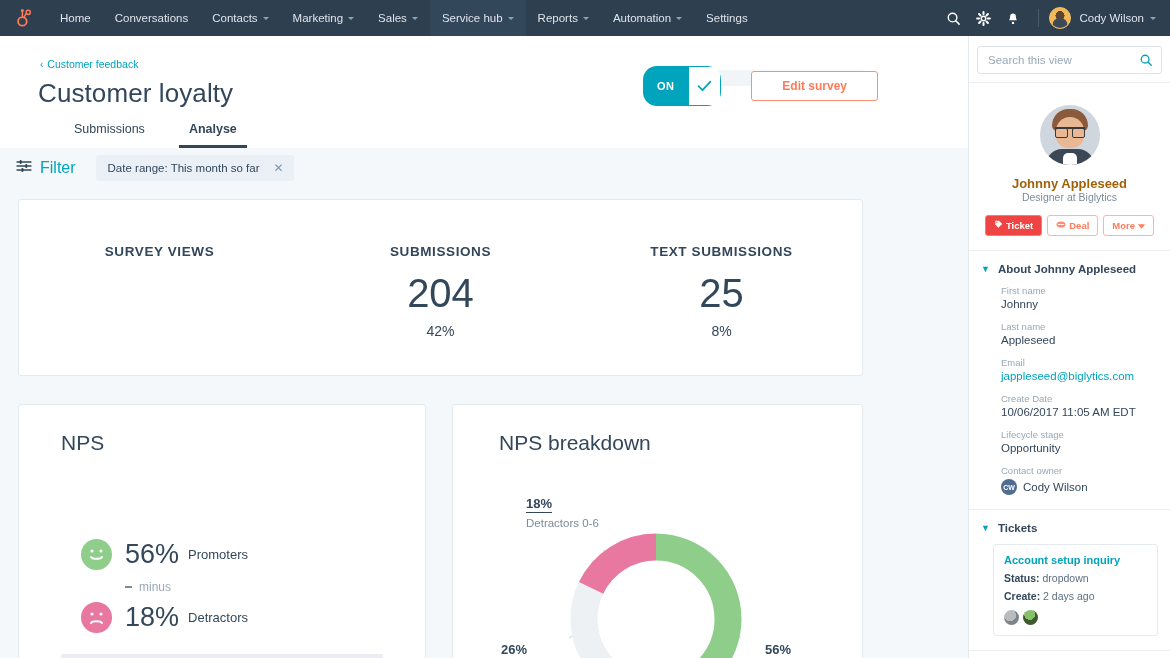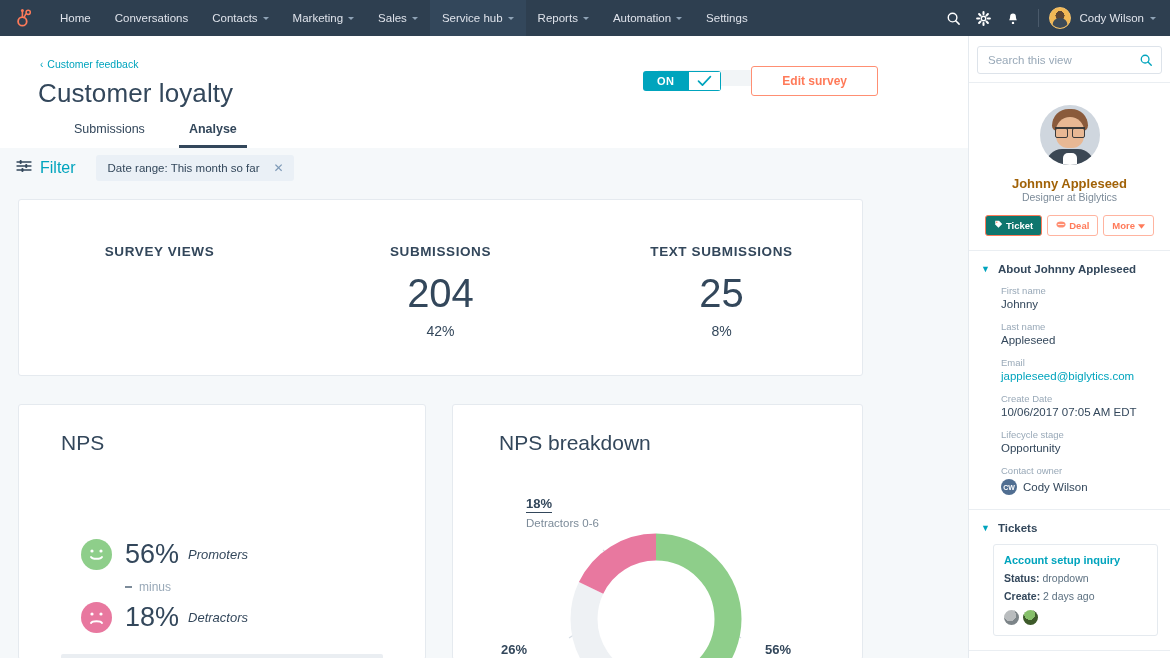--- a/index.html
+++ b/index.html
@@ -77,21 +77,21 @@
   .tab.active { font-weight: 600; }
   .tab.active::after {
     content: ""; position: absolute; left: 12px; right: 12px; bottom: 0;
     height: 3px; background: #33475b;
   }
 
   
   .head-actions {
     position: absolute; right: 90px; top: 30px; display: flex; align-items: center;
   }
-  .toggle { display: flex; height: 20px; border-radius: 3px; overflow: hidden; }
+  .toggle { display: flex; height: 40px; border-radius: 14px; overflow: hidden; }
   .toggle-on {
     background: #00a4bd; color: #fff; font-size: 11px; font-weight: 700;
     letter-spacing: .4px; display: flex; align-items: center;
     padding: 0 14px; cursor: pointer;
   }
   .toggle-check {
     width: 33px; background: #fff; border: 1px solid #00a4bd;
     display: flex; align-items: center; justify-content: center; cursor: pointer;
   }
   .btn-edit {
@@ -150,21 +150,21 @@
   .nps-rows { position: absolute; left: 62px; top: 134px; }
   .nps-row { display: flex; align-items: center; }
   .face {
     width: 31px; height: 31px; border-radius: 50%; position: relative; flex: none;
   }
   .face.good { background: #8ece8a; }
   .face.bad { background: #e8789f; }
   .nps-pct {
     font-size: 27px; font-weight: 300; color: #33475b; margin-left: 13px; line-height: 1;
   }
-  .nps-word { font-size: 13px; color: #33475b; margin-left: 9px; font-style: italic; }
+  .nps-word { font-size: 13px; color: #33475b; margin-left: 9px; }
   .nps-minus {
     display: flex; align-items: center; margin: 10px 0 8px 44px;
     font-size: 12px; color: #99a9b8;
   }
   .nps-minus .dash {
     display: inline-block; width: 7px; height: 2px; background: #7c8b99; margin-right: 7px;
   }
   .nps-bottom-bar {
     position: absolute; left: 42px; right: 42px; bottom: 0; height: 5px;
     background: #eaeef2; border-radius: 2px 2px 0 0;
@@ -236,21 +236,21 @@
   }
   .contact-role { font-size: 10.5px; color: #7c8b99; }
   .contact-btns {
     display: flex; justify-content: center; gap: 5px; margin-top: 12px;
   }
   .cbtn {
     height: 21px; border-radius: 3px; font-size: 9.5px; font-weight: 600;
     display: flex; align-items: center; justify-content: center; gap: 3px;
     padding: 0 8px; cursor: pointer; white-space: nowrap;
   }
-  .cbtn.primary { background: #0f766e; color: #fff; border: 1px solid #ff7a59; }
+  .cbtn.primary { background: #ef4444; color: #fff; border: 1px solid #ff7a59; }
   .cbtn.ghost { background: #fff; color: #ff7a59; border: 1px solid #ffb4a0; }
 
   .sb-head {
     display: flex; align-items: center; cursor: pointer;
     font-size: 11.5px; font-weight: 700; color: #33475b;
   }
   .sb-head .twist { color: #00a4bd; margin-right: 8px; font-size: 9px; line-height: 1; }
   .fields { margin-top: 10px; padding-left: 20px; }
   .f-label { font-size: 9.5px; color: #99a9b8; margin-top: 11px; }
   .f-label:first-child { margin-top: 0; }
@@ -566,21 +566,21 @@
         <div class="f-label">First name</div>
         <div class="f-value">Johnny</div>
 
         <div class="f-label">Last name</div>
         <div class="f-value">Appleseed</div>
 
         <div class="f-label">Email</div>
         <div class="f-value link">jappleseed@biglytics.com</div>
 
         <div class="f-label">Create Date</div>
-        <div class="f-value">10/06/2017 07:05 AM EDT</div>
+        <div class="f-value">10/06/2017 11:05 AM EDT</div>
 
         <div class="f-label">Lifecycle stage</div>
         <div class="f-value">Opportunity</div>
 
         <div class="f-label">Contact owner</div>
         <div class="owner-row">
           <span class="owner-av">CW</span>
           <span class="f-value" style="margin-top:0">Cody Wilson</span>
         </div>
       </div>

